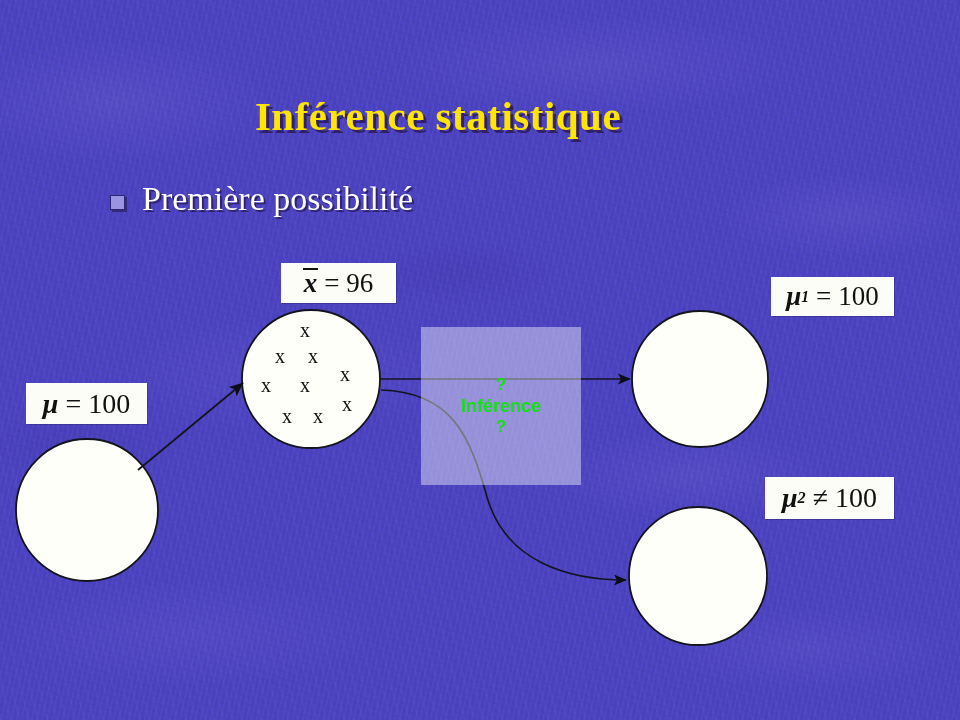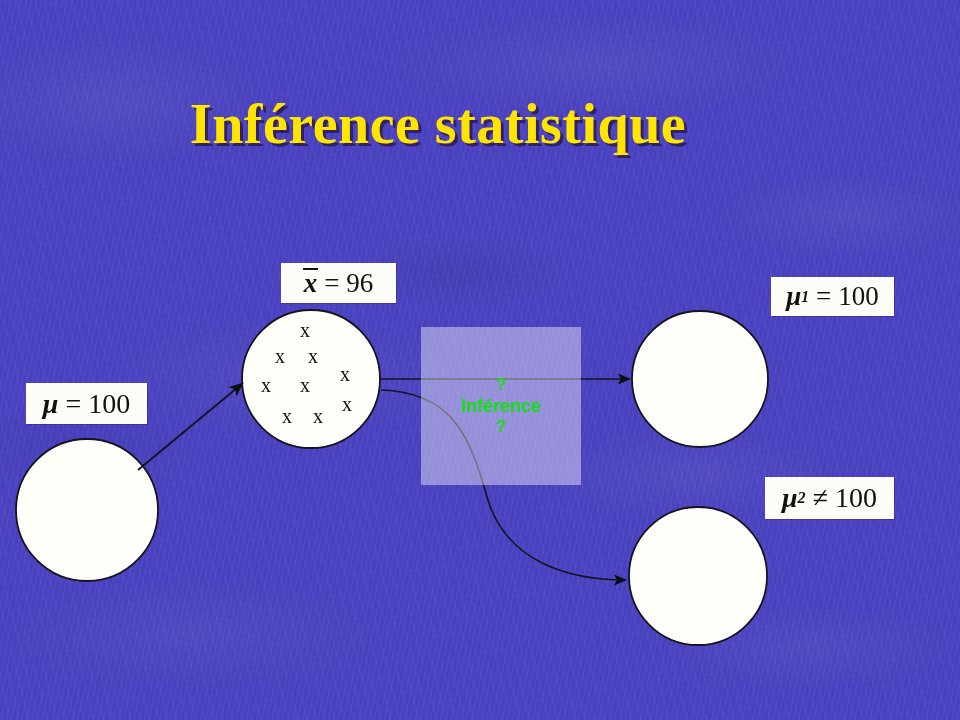--- a/index.html
+++ b/index.html
@@ -30,21 +30,21 @@
       linear-gradient(#4a41c0, #4a41c0);
     font-family: "Liberation Serif", "DejaVu Serif", serif;
   }
 
   
   #title {
     position: absolute;
     left: 0; top: 92px;
     width: 876px;
     text-align: center;
-    font-size: 56px;
+    font-size: 41px;
     font-weight: bold;
     color: #ffe500;
     letter-spacing: 0.5px;
     text-shadow: 3px 3px 0 rgba(40,20,70,0.75);
     white-space: nowrap;
   }
 
   
   #bullet-row {
     position: absolute;
@@ -162,20 +162,24 @@
     user-select: none;
   }
 </style>
 </head>
 <body>
 
 <div id="slide">
 
   <div id="title">Inférence statistique</div>
 
+  <div id="bullet-row">
+    <div id="bullet-square"></div>
+    <div id="bullet-text">Première possibilité</div>
+  </div>
 
   <div id="diagram">
 
     <svg class="layer" viewBox="0 0 960 720">
       <defs>
         <marker id="ah" markerWidth="9" markerHeight="9" refX="7.5" refY="4" orient="auto">
           <path d="M0,0.6 L8,4 L0,7.4 L1.8,4 Z" fill="#0d0d18"></path>
         </marker>
       </defs>
 

